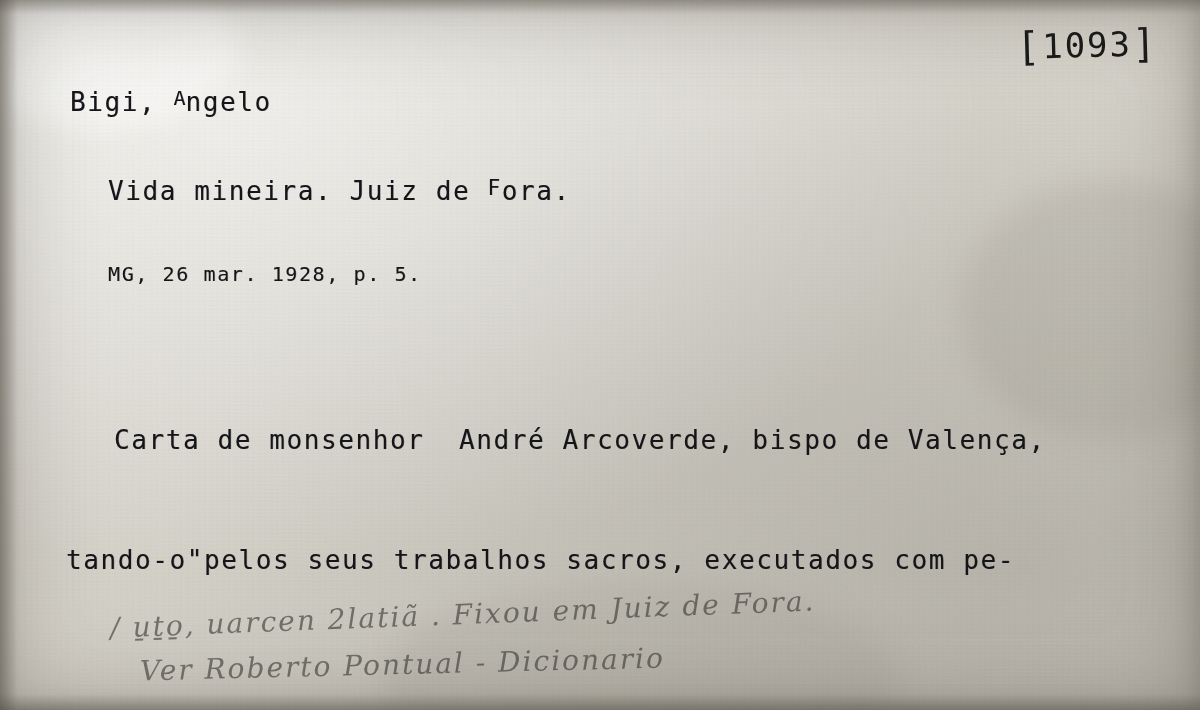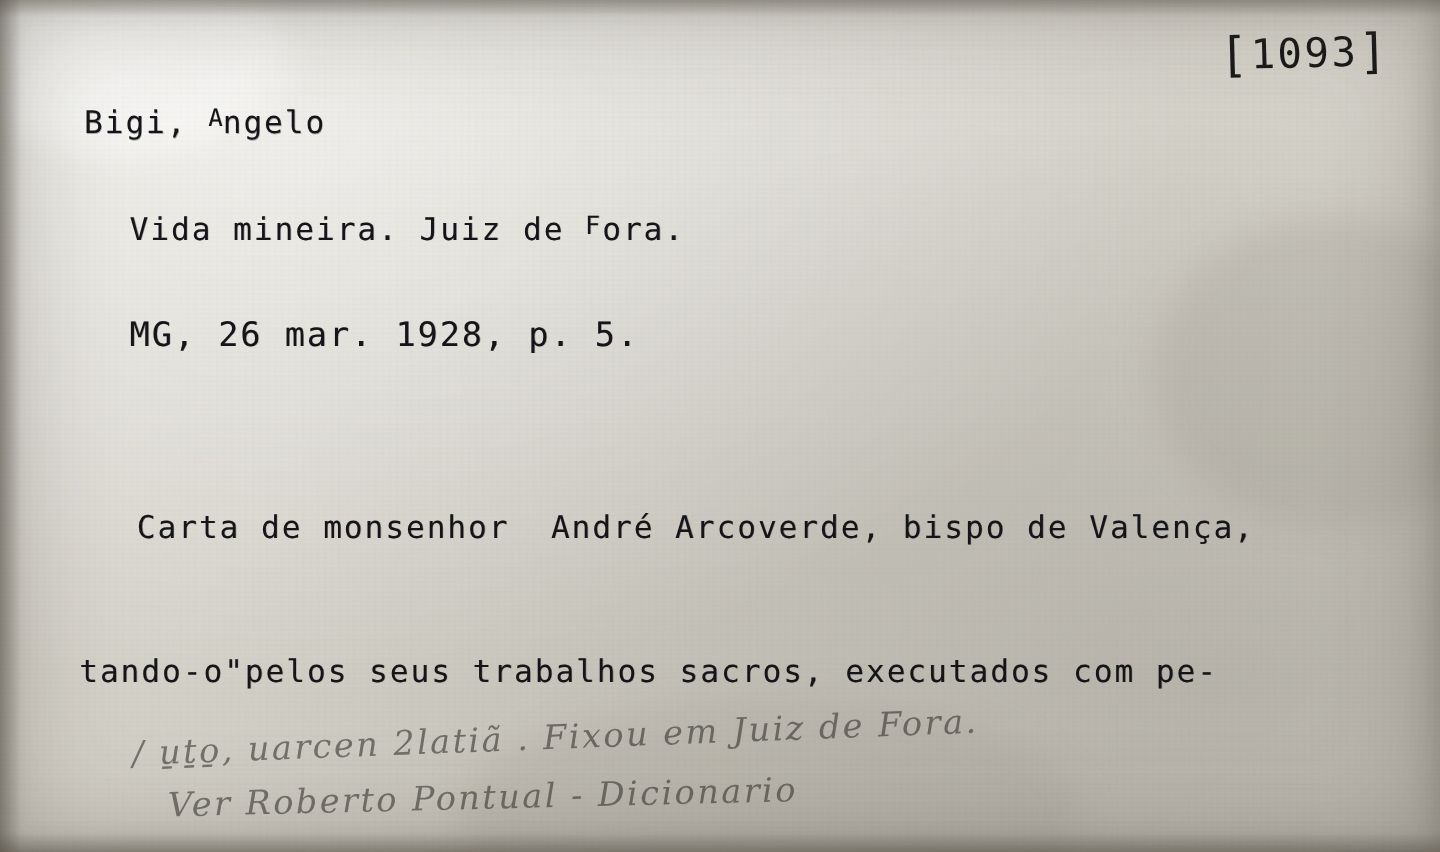--- a/index.html
+++ b/index.html
@@ -80,21 +80,21 @@
     vertical-align: 5px;
   }
   #title-line {
     left: 108px;
     top: 176px;
     font-size: 26px;
   }
   #source-line {
     left: 108px;
     top: 262px;
-    font-size: 28px;
+    font-size: 20px;
   }
   #abstract {
     left: 66px;
     top: 340px;
     font-size: 26px;
     line-height: 40px;
   }
   #abstract .ln {
     display: block;
     white-space: pre;

